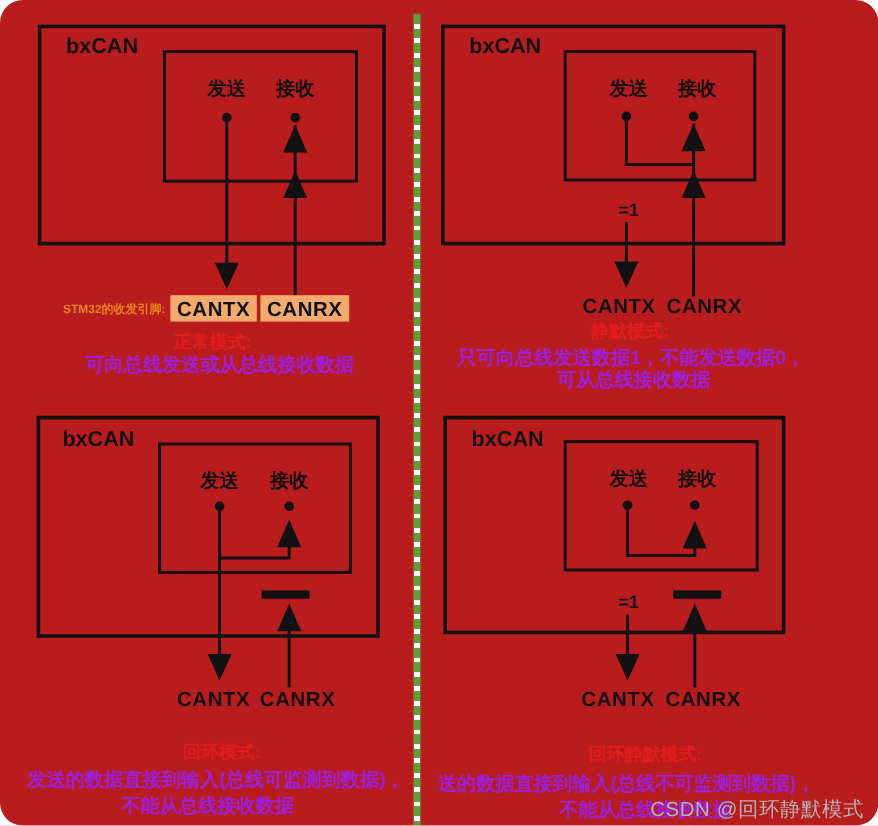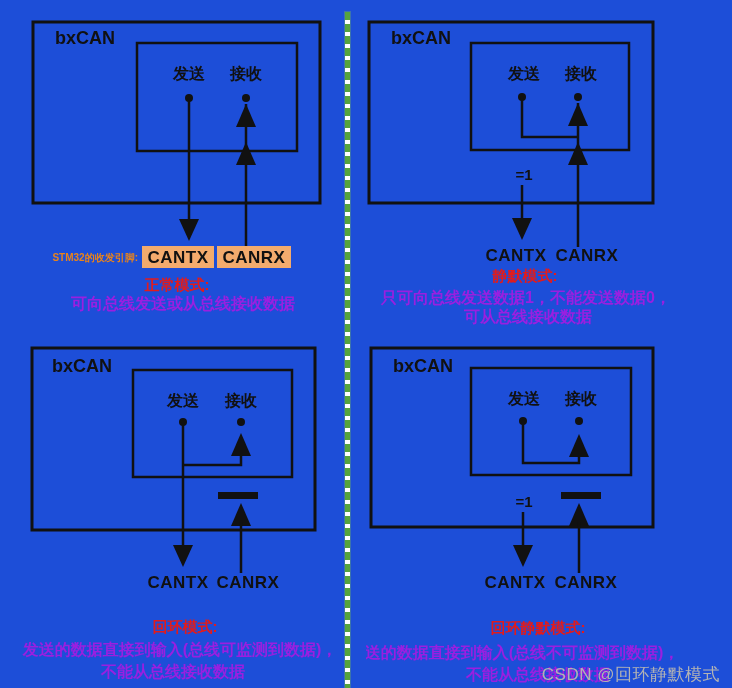--- a/index.html
+++ b/index.html
@@ -1,18 +1,19 @@
 <!DOCTYPE html>
 <html><head>
 <meta charset="utf-8">
 <style>
   html,body{margin:0;padding:0;background:#fff;}
   .canvas{
-    position:relative;width:732px;height:688px;background:#1d4ed8;overflow:hidden;
+    position:relative;width:732px;height:688px;background:#b91c1c;overflow:hidden;
     font-family:"Liberation Sans","DejaVu Sans",sans-serif;
+    border-radius:19px;
   }
   .divider{
     position:absolute;left:345px;top:12px;bottom:0;width:5px;
     background:repeating-linear-gradient(to bottom,#56a33c 0px,#56a33c 8px,#ffffff 8px,#ffffff 12px);
     box-shadow:0 0 0 1px rgba(120,190,90,.35);
   }
   svg.panel{position:absolute;overflow:hidden;}
   #p-normal{left:0;top:0;}
   #p-silent{left:366px;top:0;}
   #p-loop{left:0;top:330px;}

